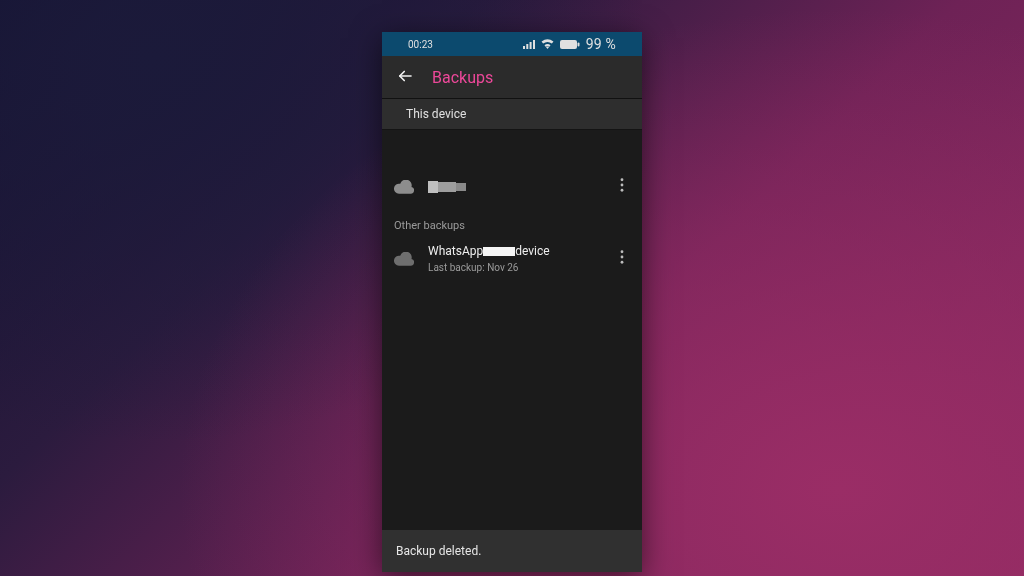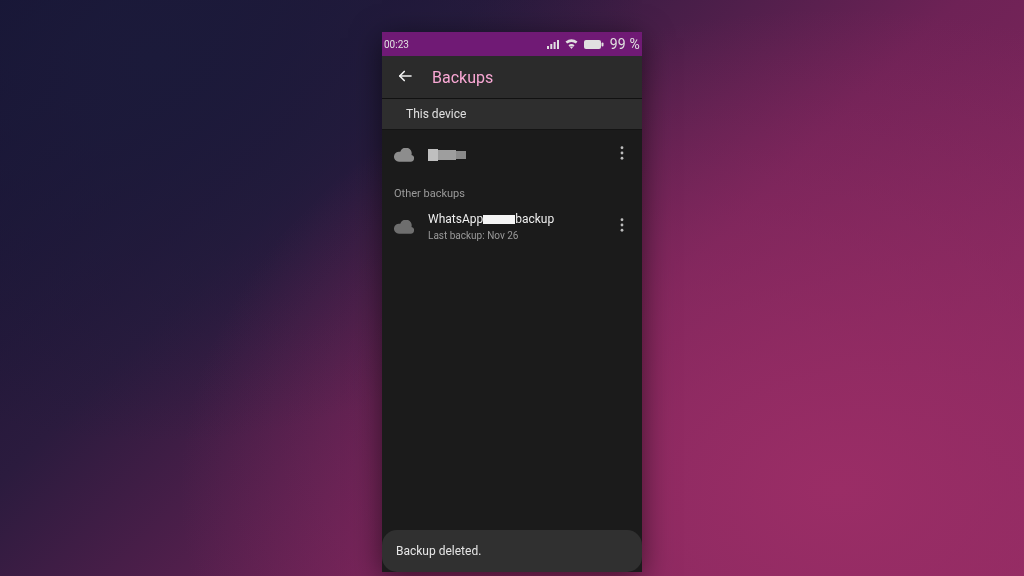--- a/index.html
+++ b/index.html
@@ -35,24 +35,24 @@
     display: flex;
     flex-direction: column;
     overflow: hidden;
   }
 
   .statusbar {
     height: 24px;
     display: flex;
     align-items: center;
     justify-content: space-between;
-    padding: 0 2px;
+    padding: 0 26px;
     font-size: 10px;
     color: #e0e0e0;
-    background: #701a75;
+    background: #0c4a6e;
   }
   .status-right {
     display: flex;
     align-items: center;
     gap: 6px;
   }
   .status-right svg { display: block; }
   .battery-pct { font-size: 14px; letter-spacing: 0.2px; color:#e0e0e0; }
 
   .appbar {
@@ -60,40 +60,41 @@
     background: #2b2b2b;
     display: flex;
     align-items: center;
     gap: 14px;
     padding: 0 10px;
     border-bottom: 1px solid #111;
   }
   .appbar .title {
     font-size: 16px;
     font-weight: 400;
-    color: #f9a8d4;
+    color: #ec4899;
   }
   .back-btn {
     background: none; border: none; padding: 4px; margin: 0; cursor: pointer;
     color: #f1f1f1;
   }
 
   .section-header {
     background: #2e2e2e;
     padding: 8px 24px;
     font-size: 12px;
     color: #e0e0e0;
     border-bottom: 1px solid #141414;
   }
 
   .list {
     flex: 1 1 auto;
     background: #1b1b1b;
     display: flex;
     flex-direction: column;
+    margin-top: 32px;
   }
 
   .row {
     display: flex;
     align-items: center;
     padding: 10px 12px;
     gap: 14px;
     position: relative;
   }
   .row .icon-slot {
@@ -140,21 +141,20 @@
   }
   .skel.tall  { height: 12px; width: 10px; background:#bfbfbf; }
   .skel.short { height: 8px; width: 10px; background:#8a8a8a; }
   .skel.white { background:#f5f5f5; height: 9px; width: 32px; }
 
   .snackbar {
     background: #303030;
     color: #e6e6e6;
     font-size: 12px;
     padding: 14px 14px;
-    border-radius: 15px;
   }
 </style>
 </head>
 <body>
 
 <div class="stage">
   <div class="phone">
 
     <div class="statusbar">
       <span>00:23</span>
@@ -224,21 +224,21 @@
       <div class="row">
         <span class="icon-slot">
           <svg width="20" height="14" viewBox="0 0 24 16">
               <path d="M19 16H6a6 6 0 1 1 1.5-11.8A7 7 0 0 1 21 8a4 4 0 0 1-2 8z" fill="#6e6e6e"></path>
             </svg>
         </span>
         <div class="text-slot">
           <div class="primary">
             <span>WhatsApp</span>
             <span class="skel white"></span>
-            <span>backup</span>
+            <span>device</span>
           </div>
           <div class="secondary">Last backup: Nov 26</div>
         </div>
         <button class="overflow">
           <span>
             <svg width="4" height="14" viewBox="0 0 4 16">
                 <circle cx="2" cy="2" r="1.6" fill="currentColor"></circle>
                 <circle cx="2" cy="8" r="1.6" fill="currentColor"></circle>
                 <circle cx="2" cy="14" r="1.6" fill="currentColor"></circle>
               </svg>

